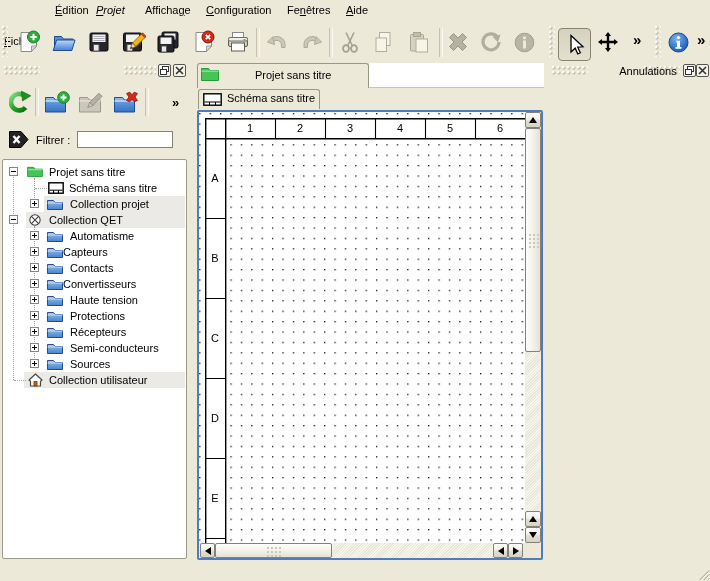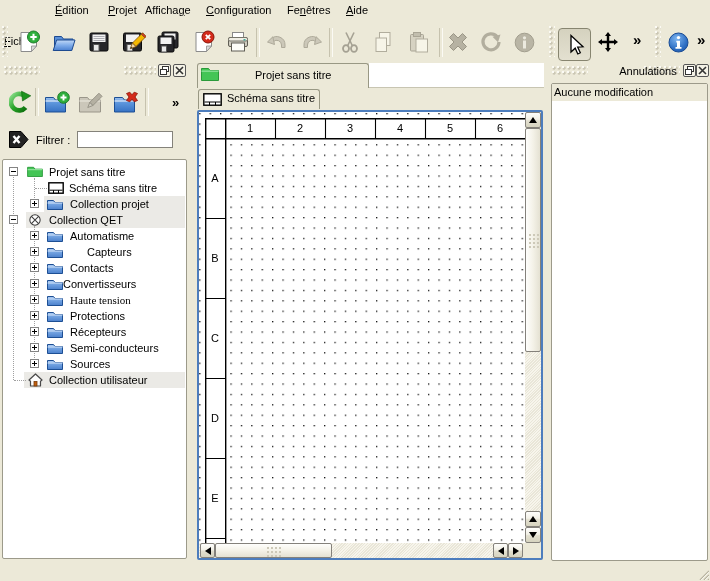--- a/index.html
+++ b/index.html
@@ -14,21 +14,21 @@
 .dockbtn{position:absolute;width:13px;height:13px;box-sizing:border-box;border:1px solid #555;border-radius:2px;background:#f4f2e6;display:flex;align-items:center;justify-content:center;}
 u{text-decoration:underline;}
 .mi{position:absolute;top:0;height:21px;line-height:21px;}
 </style>
 </head>
 <body>
 
 <div class="abs" style="left:0;top:0;width:710px;height:21px;">
   <span class="mi" style="left:4px;margin-top:31px;"><u>F</u>ichier</span>
   <span class="mi" style="left:55px;"><u>É</u>dition</span>
-  <span class="mi" style="left:108px;"><u>P</u>rojet</span>
+  <span class="mi" style="left:96px;font-style:italic;"><u>P</u>rojet</span>
   <span class="mi" style="left:145px;">Afficha<u>g</u>e</span>
   <span class="mi" style="left:206px;"><u>C</u>onfiguration</span>
   <span class="mi" style="left:287px;">Fe<u>n</u>êtres</span>
   <span class="mi" style="left:346px;"><u>A</u>ide</span>
 </div>
 
 <div id="toolbar" class="abs" style="left:0;top:21px;width:710px;height:41px;">
   <div class="abs dots-tex" style="left:2px;top:5px;width:6px;height:31px;"></div>
 
   <svg class="abs" style="left:17px;top:9px;" width="24" height="24" viewBox="0 0 24 24">
@@ -302,42 +302,42 @@
     <svg class="abs" style="left:44px;top:69px;" width="16" height="13">
         <use href="#bfold"></use>
       </svg>
     <div class="trtext" style="left:67px;top:70px;">Automatisme</div>
     <svg class="abs" style="left:27px;top:87px;" width="9" height="9">
         <use href="#pbox"></use>
       </svg>
     <svg class="abs" style="left:44px;top:85px;" width="16" height="13">
         <use href="#bfold"></use>
       </svg>
-    <div class="trtext" style="left:84px;top:86px;text-align:right;">Capteurs</div>
+    <div class="trtext" style="left:60px;top:86px;text-align:right;">Capteurs</div>
     <svg class="abs" style="left:27px;top:103px;" width="9" height="9">
         <use href="#pbox"></use>
       </svg>
     <svg class="abs" style="left:44px;top:101px;" width="16" height="13">
         <use href="#bfold"></use>
       </svg>
     <div class="trtext" style="left:67px;top:102px;">Contacts</div>
     <svg class="abs" style="left:27px;top:119px;" width="9" height="9">
         <use href="#pbox"></use>
       </svg>
     <svg class="abs" style="left:44px;top:117px;" width="16" height="13">
         <use href="#bfold"></use>
       </svg>
     <div class="trtext" style="left:60px;top:118px;">Convertisseurs</div>
     <svg class="abs" style="left:27px;top:135px;" width="9" height="9">
         <use href="#pbox"></use>
       </svg>
     <svg class="abs" style="left:44px;top:133px;" width="16" height="13">
         <use href="#bfold"></use>
       </svg>
-    <div class="trtext" style="left:67px;top:134px;font-family:Liberation Serif, serif;">Haute tension</div>
+    <div class="trtext" style="left:67px;top:134px;">Haute tension</div>
     <svg class="abs" style="left:27px;top:151px;" width="9" height="9">
         <use href="#pbox"></use>
       </svg>
     <svg class="abs" style="left:44px;top:149px;" width="16" height="13">
         <use href="#bfold"></use>
       </svg>
     <div class="trtext" style="left:67px;top:150px;">Protections</div>
     <svg class="abs" style="left:27px;top:167px;" width="9" height="9">
         <use href="#pbox"></use>
       </svg>
@@ -503,23 +503,20 @@
     <svg width="9" height="9" viewBox="0 0 9 9">
         <rect x="2.5" y="0.5" width="6" height="5" fill="#fff" stroke="#333"></rect>
         <rect x="0.5" y="3.5" width="6" height="5" fill="#fff" stroke="#333"></rect>
       </svg>
   </div>
   <div class="dockbtn" style="left:151px;top:2px;">
     <svg width="9" height="9" viewBox="0 0 9 9">
         <path d="M1 1 L8 8 M8 1 L1 8" stroke="#333" stroke-width="1.6"></path>
       </svg>
   </div>
-  <div class="abs" style="left:6px;top:21px;width:157px;height:478px;box-sizing:border-box;border:1px solid #9c9a8a;border-radius:2px;background:#fff;overflow:hidden;">
-    <div style="height:17px;background:#ece9d8;line-height:17px;padding-left:2px;">Aucune modification</div>
-  </div>
 </div>
 
 <svg class="abs" style="left:698px;top:569px;" width="11" height="11">
  <g stroke="#b8b4a0" stroke-width="1.4">
   <line x1="2" y1="11" x2="11" y2="2"></line>
   <line x1="6" y1="11" x2="11" y2="6"></line>
   <line x1="10" y1="11" x2="11" y2="10"></line>
  </g>
  <g stroke="#fdfcf8" stroke-width="0.8">
   <line x1="3" y1="11" x2="11" y2="3"></line>

